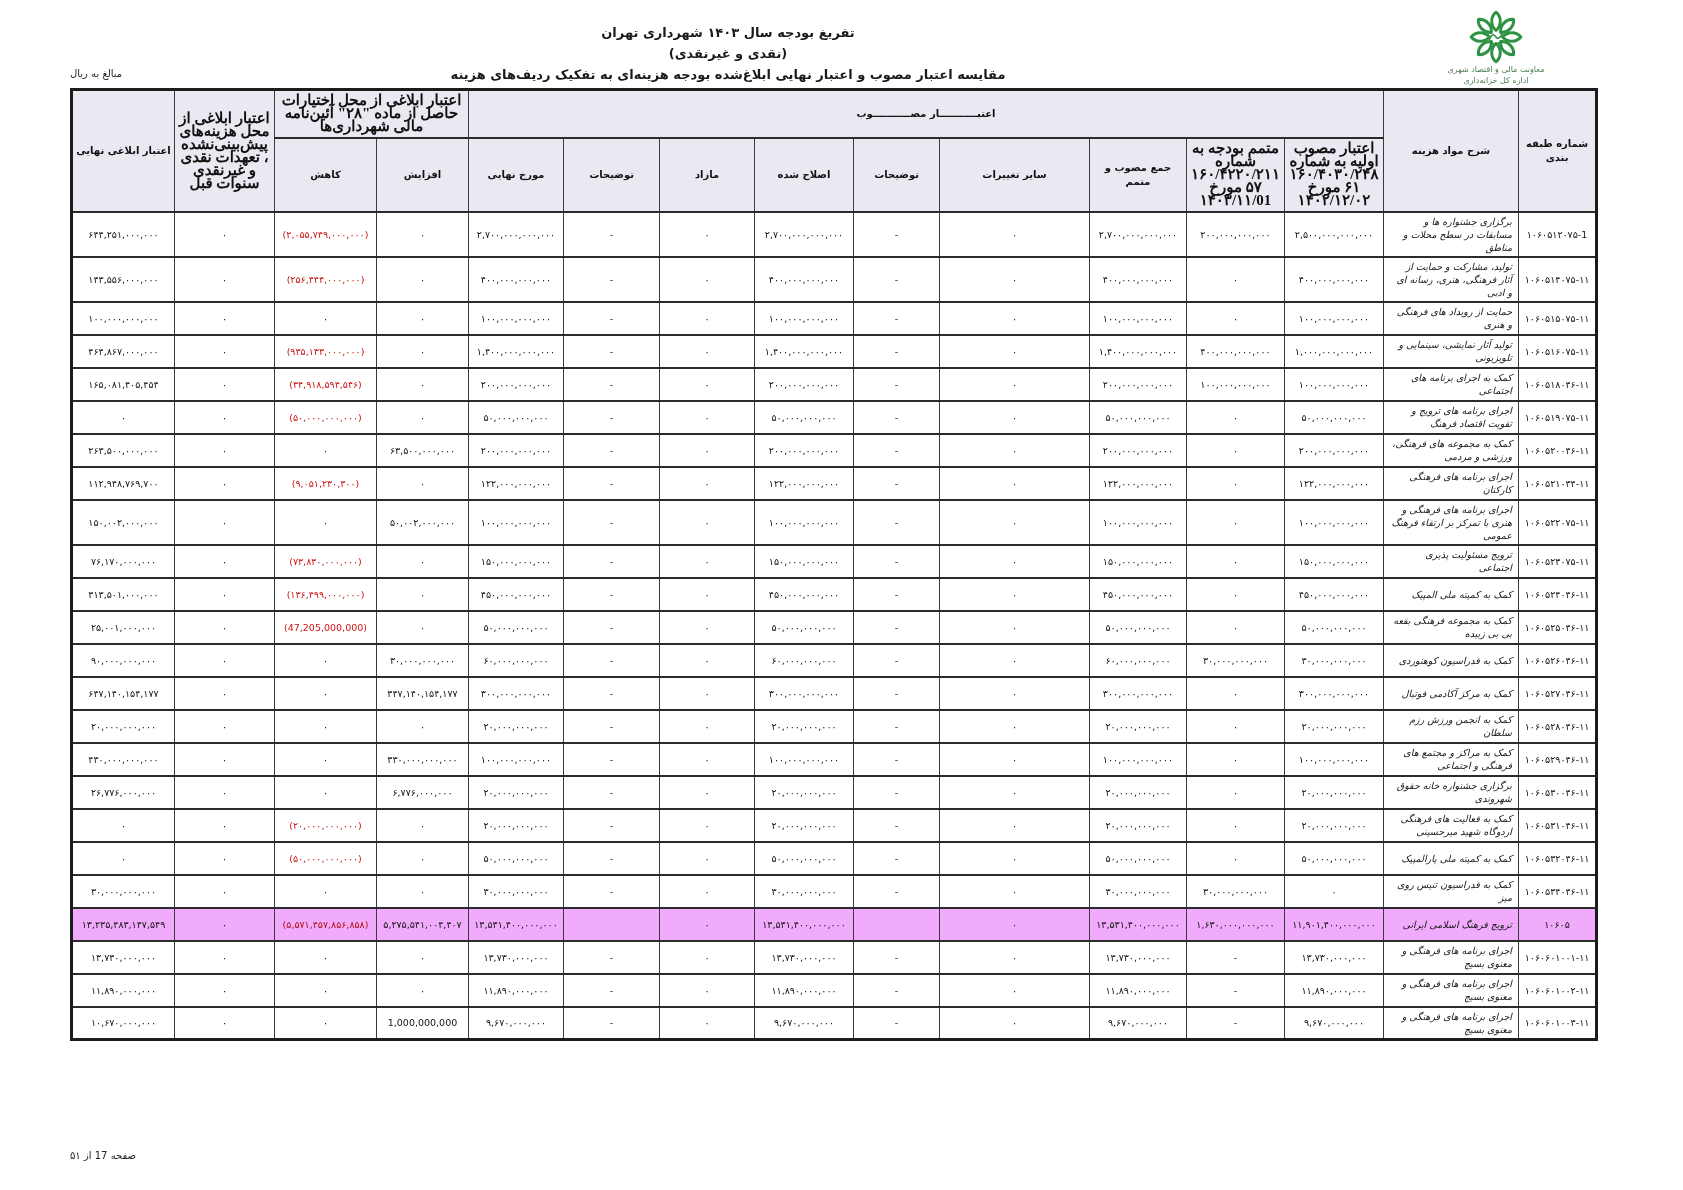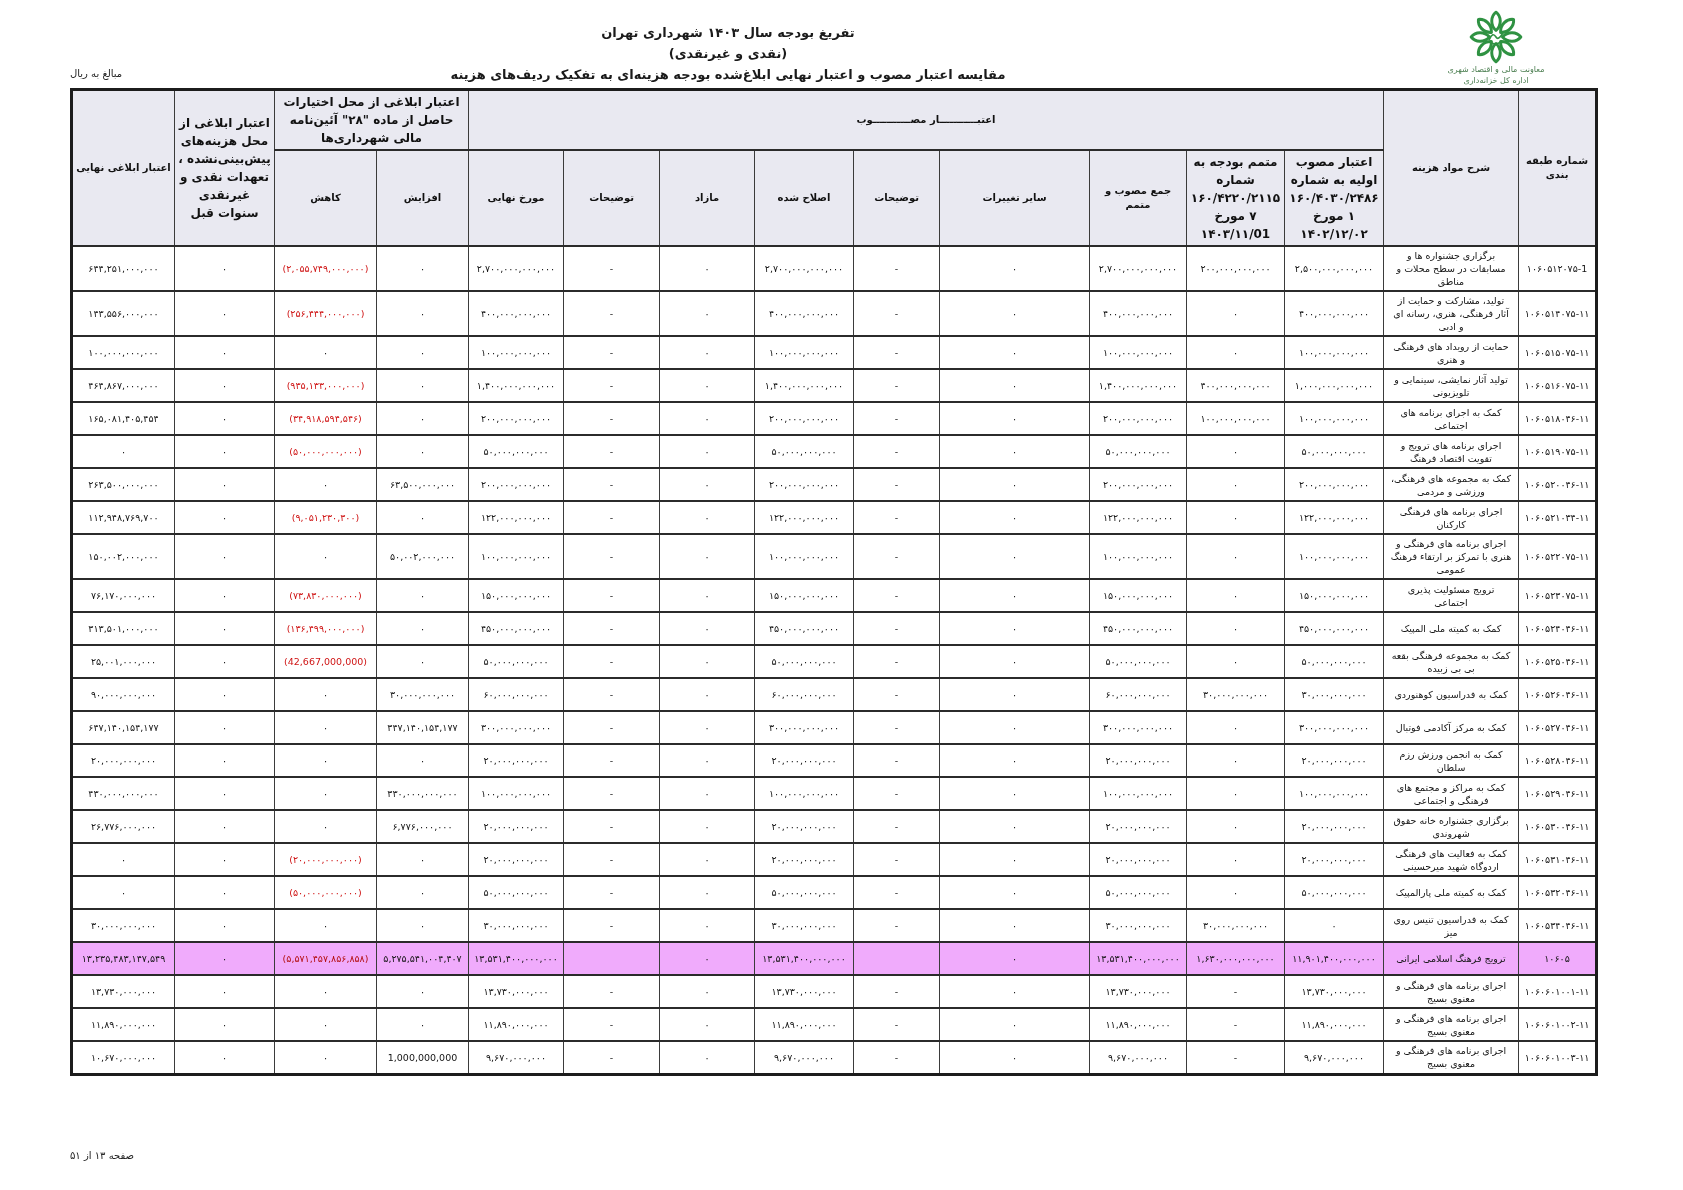--- a/index.html
+++ b/index.html
@@ -32,26 +32,26 @@
     border:1px solid #3b3b3b;
     border-top:2px solid #2b2b2b;
     border-bottom:2px solid #2b2b2b;
     vertical-align:middle;
     word-wrap:break-word;
   }
   table.budget th{
     background:#e9e9f1;font-weight:bold;font-size:10px;
     text-align:center;padding:2px 3px;line-height:14px;color:#111;
   }
-  table.budget th.small{font-size:12px;line-height:18px;}
+  table.budget th.small{font-size:15px;line-height:13px;font-family:Liberation Serif, serif;}
   table.budget td{
     background:#ffffff;font-size:9.5px;text-align:center;
     padding:2px 4px;line-height:13px;color:#141414;
   }
-  table.budget td.desc{padding:2px 6px;}
+  table.budget td.desc{text-align:right;padding:2px 6px;font-style:italic;}
   table.budget td.neg{color:#cf1414;}
   table.budget tr.h1{height:48px;}
   table.budget tr.h2{height:74px;}
   table.budget tbody tr{height:33px;}
   table.budget tbody tr.total td{background:#f0abfc;}
   table.budget tbody tr.total td.neg{color:#b30f0f;}
   
   .footer-page{
     position:absolute;left:70px;top:1150px;font-size:10px;color:#222;
   }
@@ -322,21 +322,21 @@
         <td>۵۰,۰۰۰,۰۰۰,۰۰۰</td>
         <td>۰</td>
         <td>۵۰,۰۰۰,۰۰۰,۰۰۰</td>
         <td>۰</td>
         <td>-</td>
         <td>۵۰,۰۰۰,۰۰۰,۰۰۰</td>
         <td>۰</td>
         <td>-</td>
         <td>۵۰,۰۰۰,۰۰۰,۰۰۰</td>
         <td>۰</td>
-        <td class="neg">(42,667,000,000)</td>
+        <td class="neg">(47,205,000,000)</td>
         <td>۰</td>
         <td>۲۵,۰۰۱,۰۰۰,۰۰۰</td>
       </tr>
       <tr>
         <td>۱۰۶۰۵۲۶۰۴۶-۱۱</td>
         <td class="desc">کمک به فدراسیون کوهنوردی</td>
         <td>۳۰,۰۰۰,۰۰۰,۰۰۰</td>
         <td>۳۰,۰۰۰,۰۰۰,۰۰۰</td>
         <td>۶۰,۰۰۰,۰۰۰,۰۰۰</td>
         <td>۰</td>
@@ -533,13 +533,13 @@
         <td>-</td>
         <td>۹,۶۷۰,۰۰۰,۰۰۰</td>
         <td>1,000,000,000</td>
         <td>۰</td>
         <td>۰</td>
         <td>۱۰,۶۷۰,۰۰۰,۰۰۰</td>
       </tr>
     </tbody>
 </table>
 
-<div class="footer-page rtl">صفحه ۱۳ از ۵۱</div>
+<div class="footer-page rtl">صفحه 17 از ۵۱</div>
 
 </body></html>

